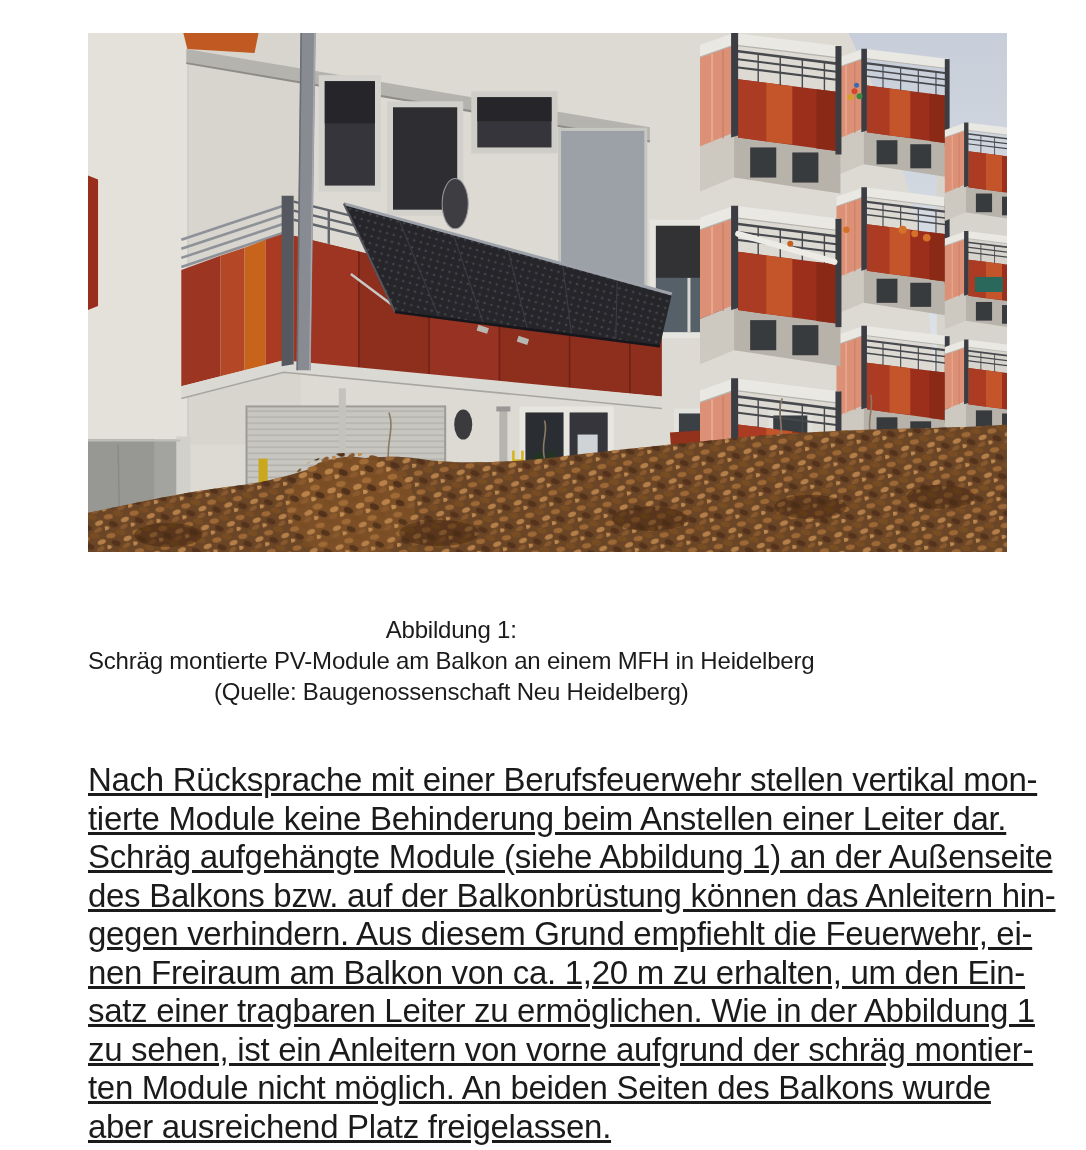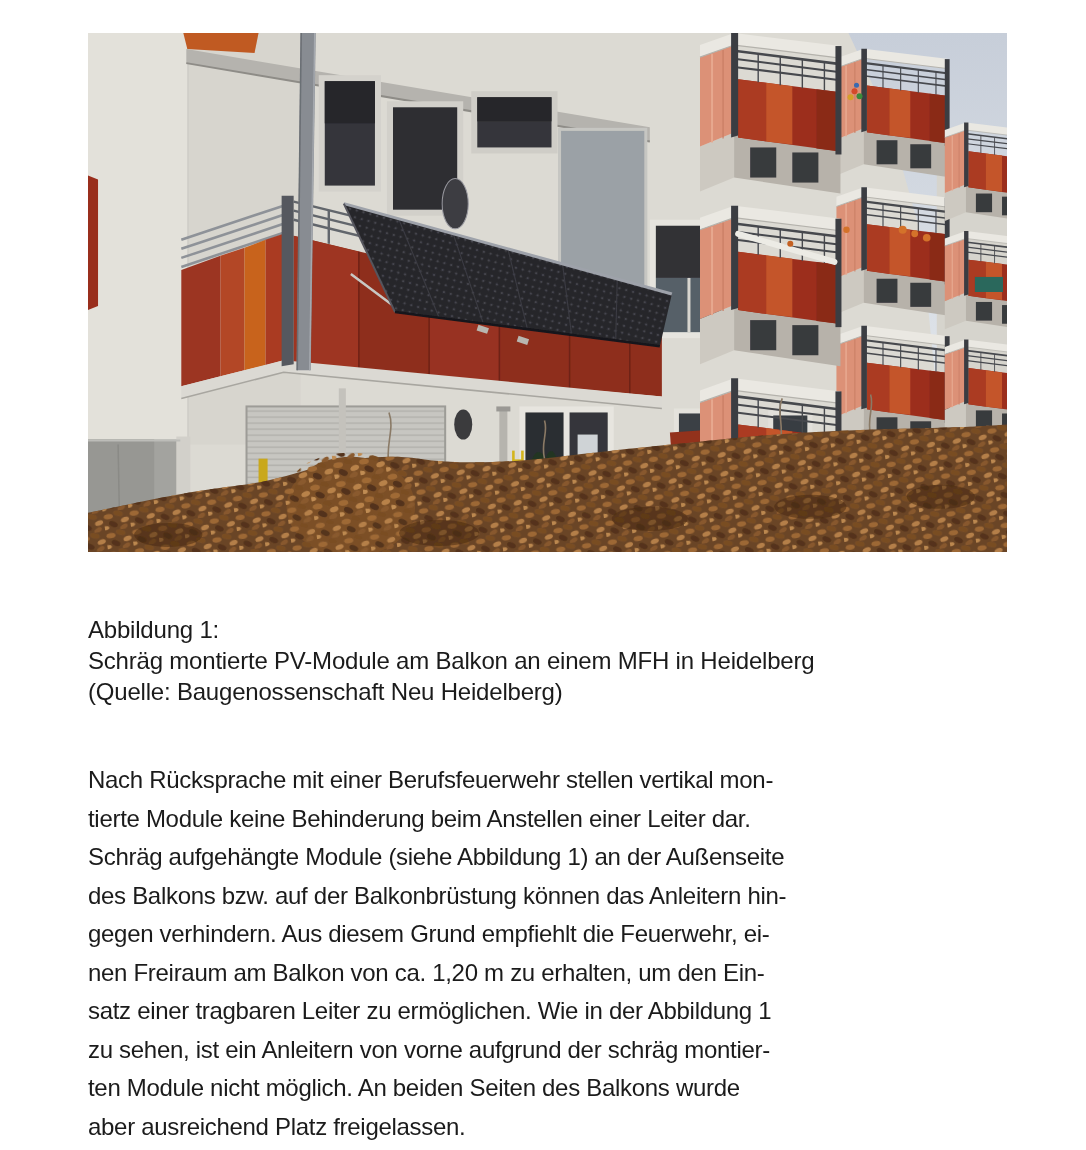--- a/index.html
+++ b/index.html
@@ -4,25 +4,25 @@
 <style>
   html,body{margin:0;padding:0;}
   body{
     width:1086px;height:1150px;position:relative;background:#ffffff;
     font-family:"Liberation Sans",sans-serif;color:#1b1b1b;overflow:hidden;
   }
   .photo-wrap{position:absolute;left:88px;top:33px;width:919px;height:519px;overflow:hidden;}
   .photo-wrap svg{display:block;width:919px;height:519px;}
   .caption{
     position:absolute;left:88px;top:614px;
-    font-size:24px;line-height:31px;white-space:pre;letter-spacing:-0.2px;
+    font-size:24px;line-height:31px;white-space:pre;letter-spacing:-0.2px;text-align:center;
   }
   .bodytext{
     position:absolute;left:88px;top:761px;
-    font-size:24px;line-height:38.5px;white-space:pre;letter-spacing:-0.3px;
+    font-size:33px;line-height:38.5px;white-space:pre;letter-spacing:-0.3px;text-decoration:underline;
   }
 </style>
 </head>
 <body>
 
 <div class="photo-wrap">
 <svg viewBox="0 0 916 517" preserveAspectRatio="none" xmlns="http://www.w3.org/2000/svg">
   <defs>
     <linearGradient id="sky" x1="0" y1="0" x2="0" y2="1">
       <stop offset="0" stop-color="#c7ced9"></stop>

